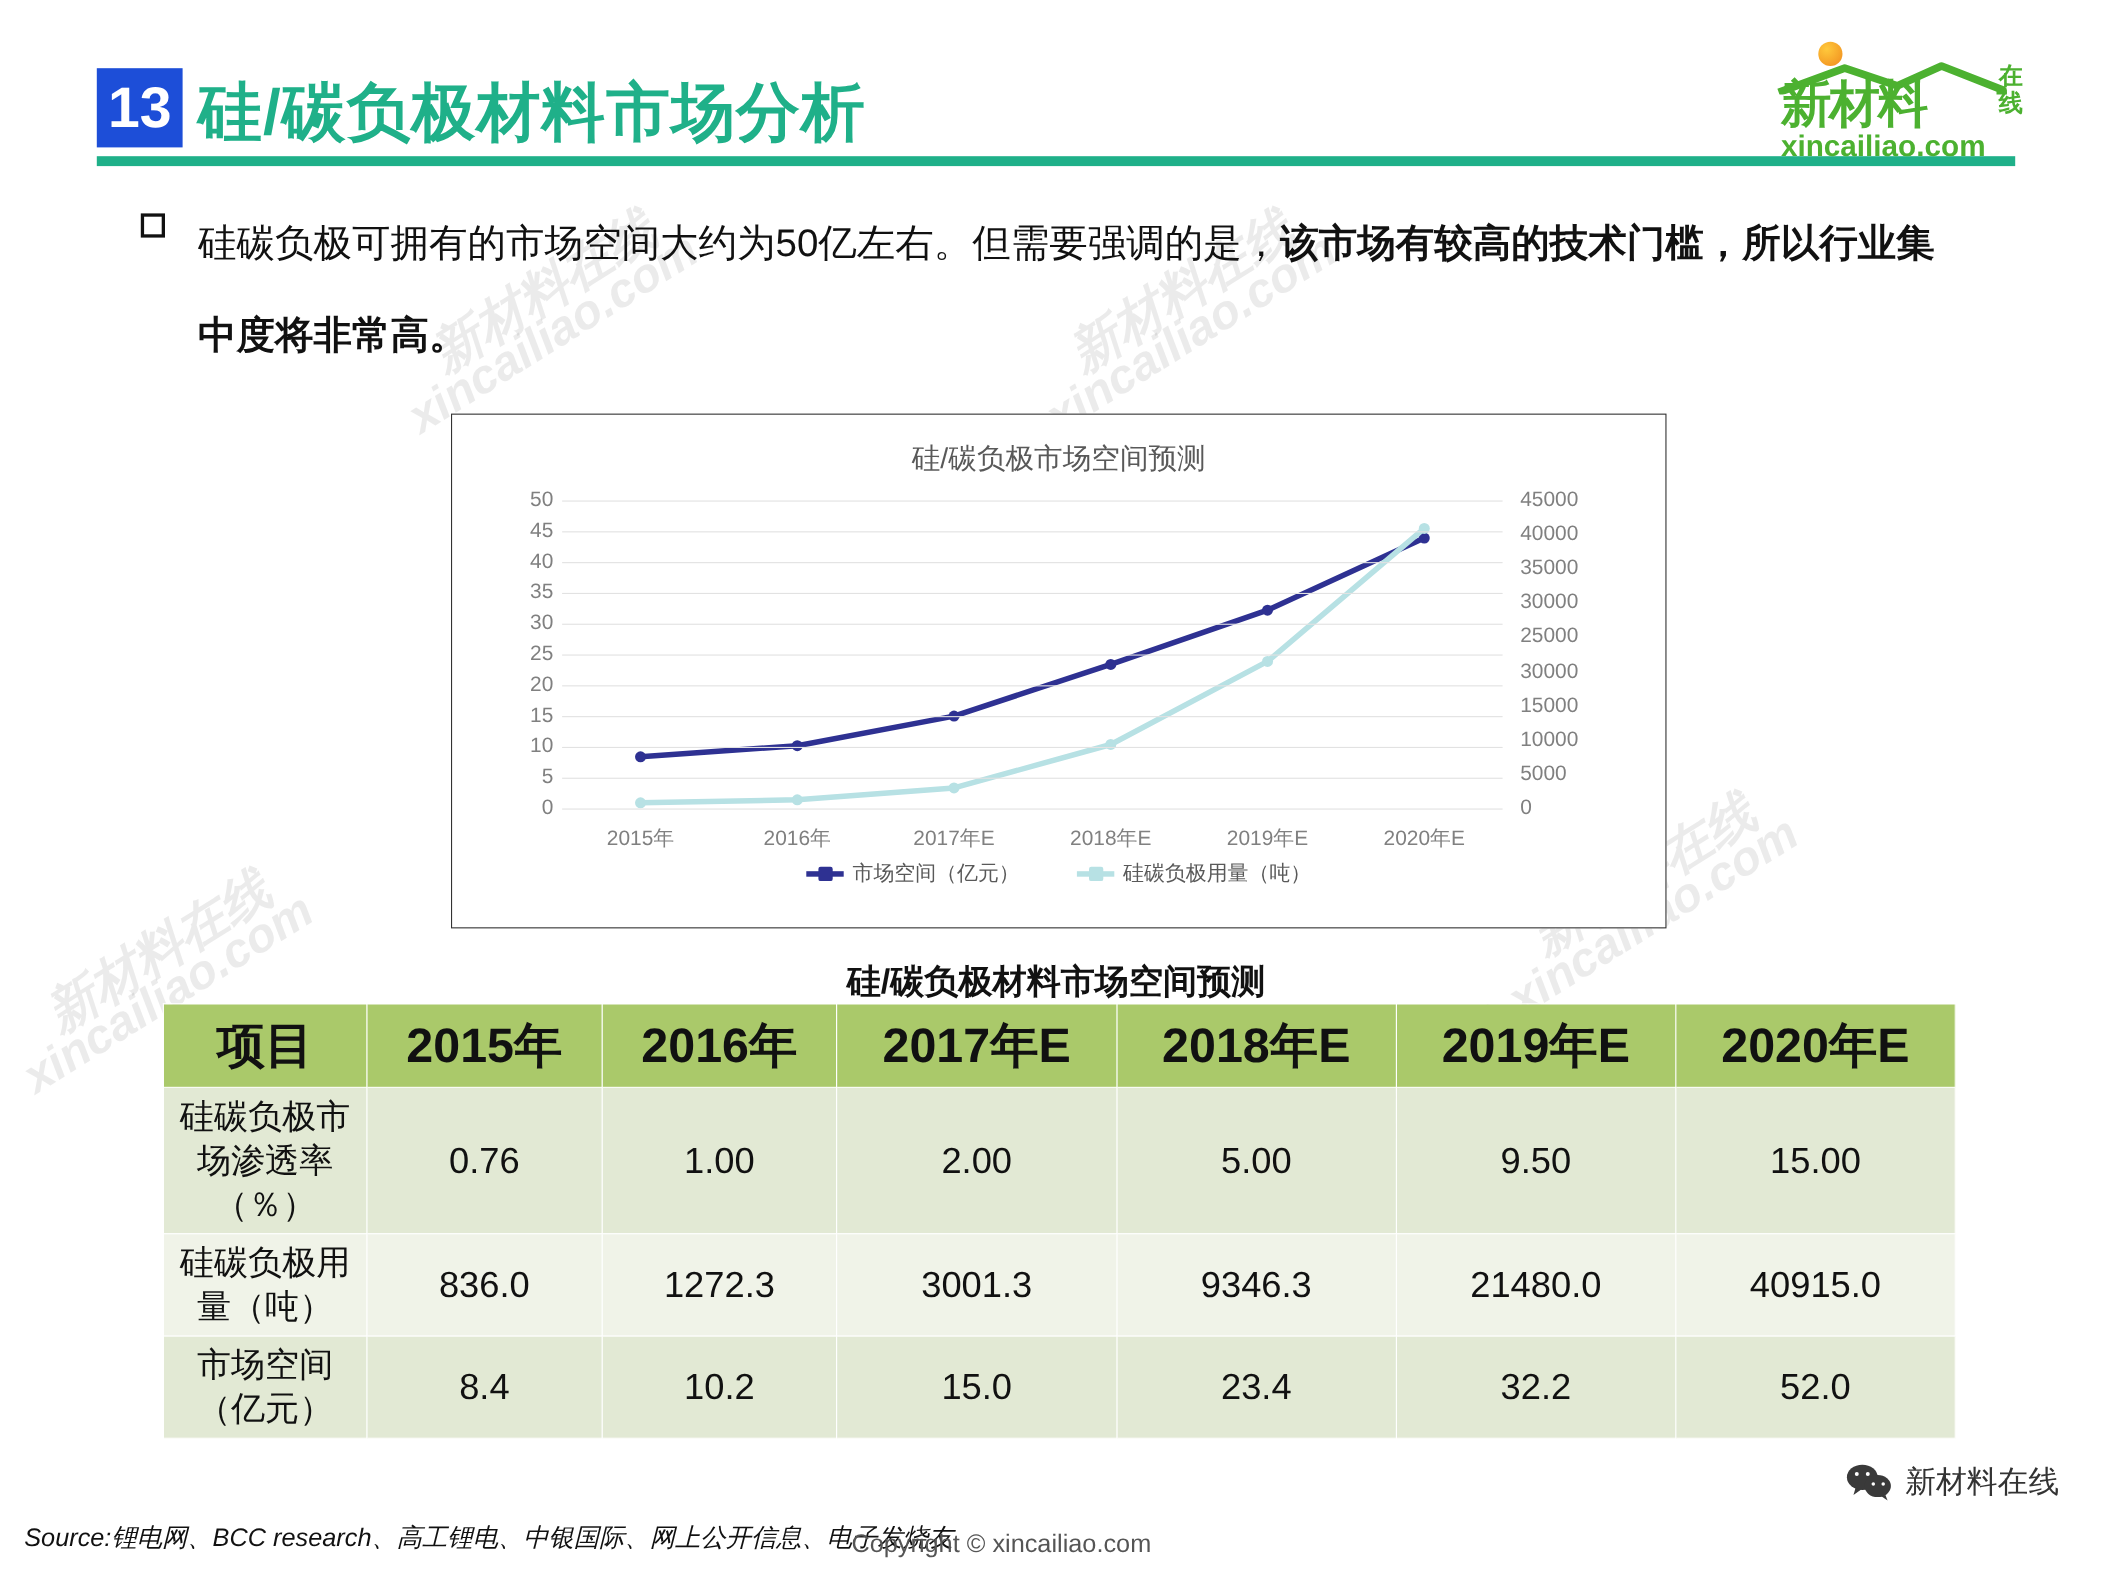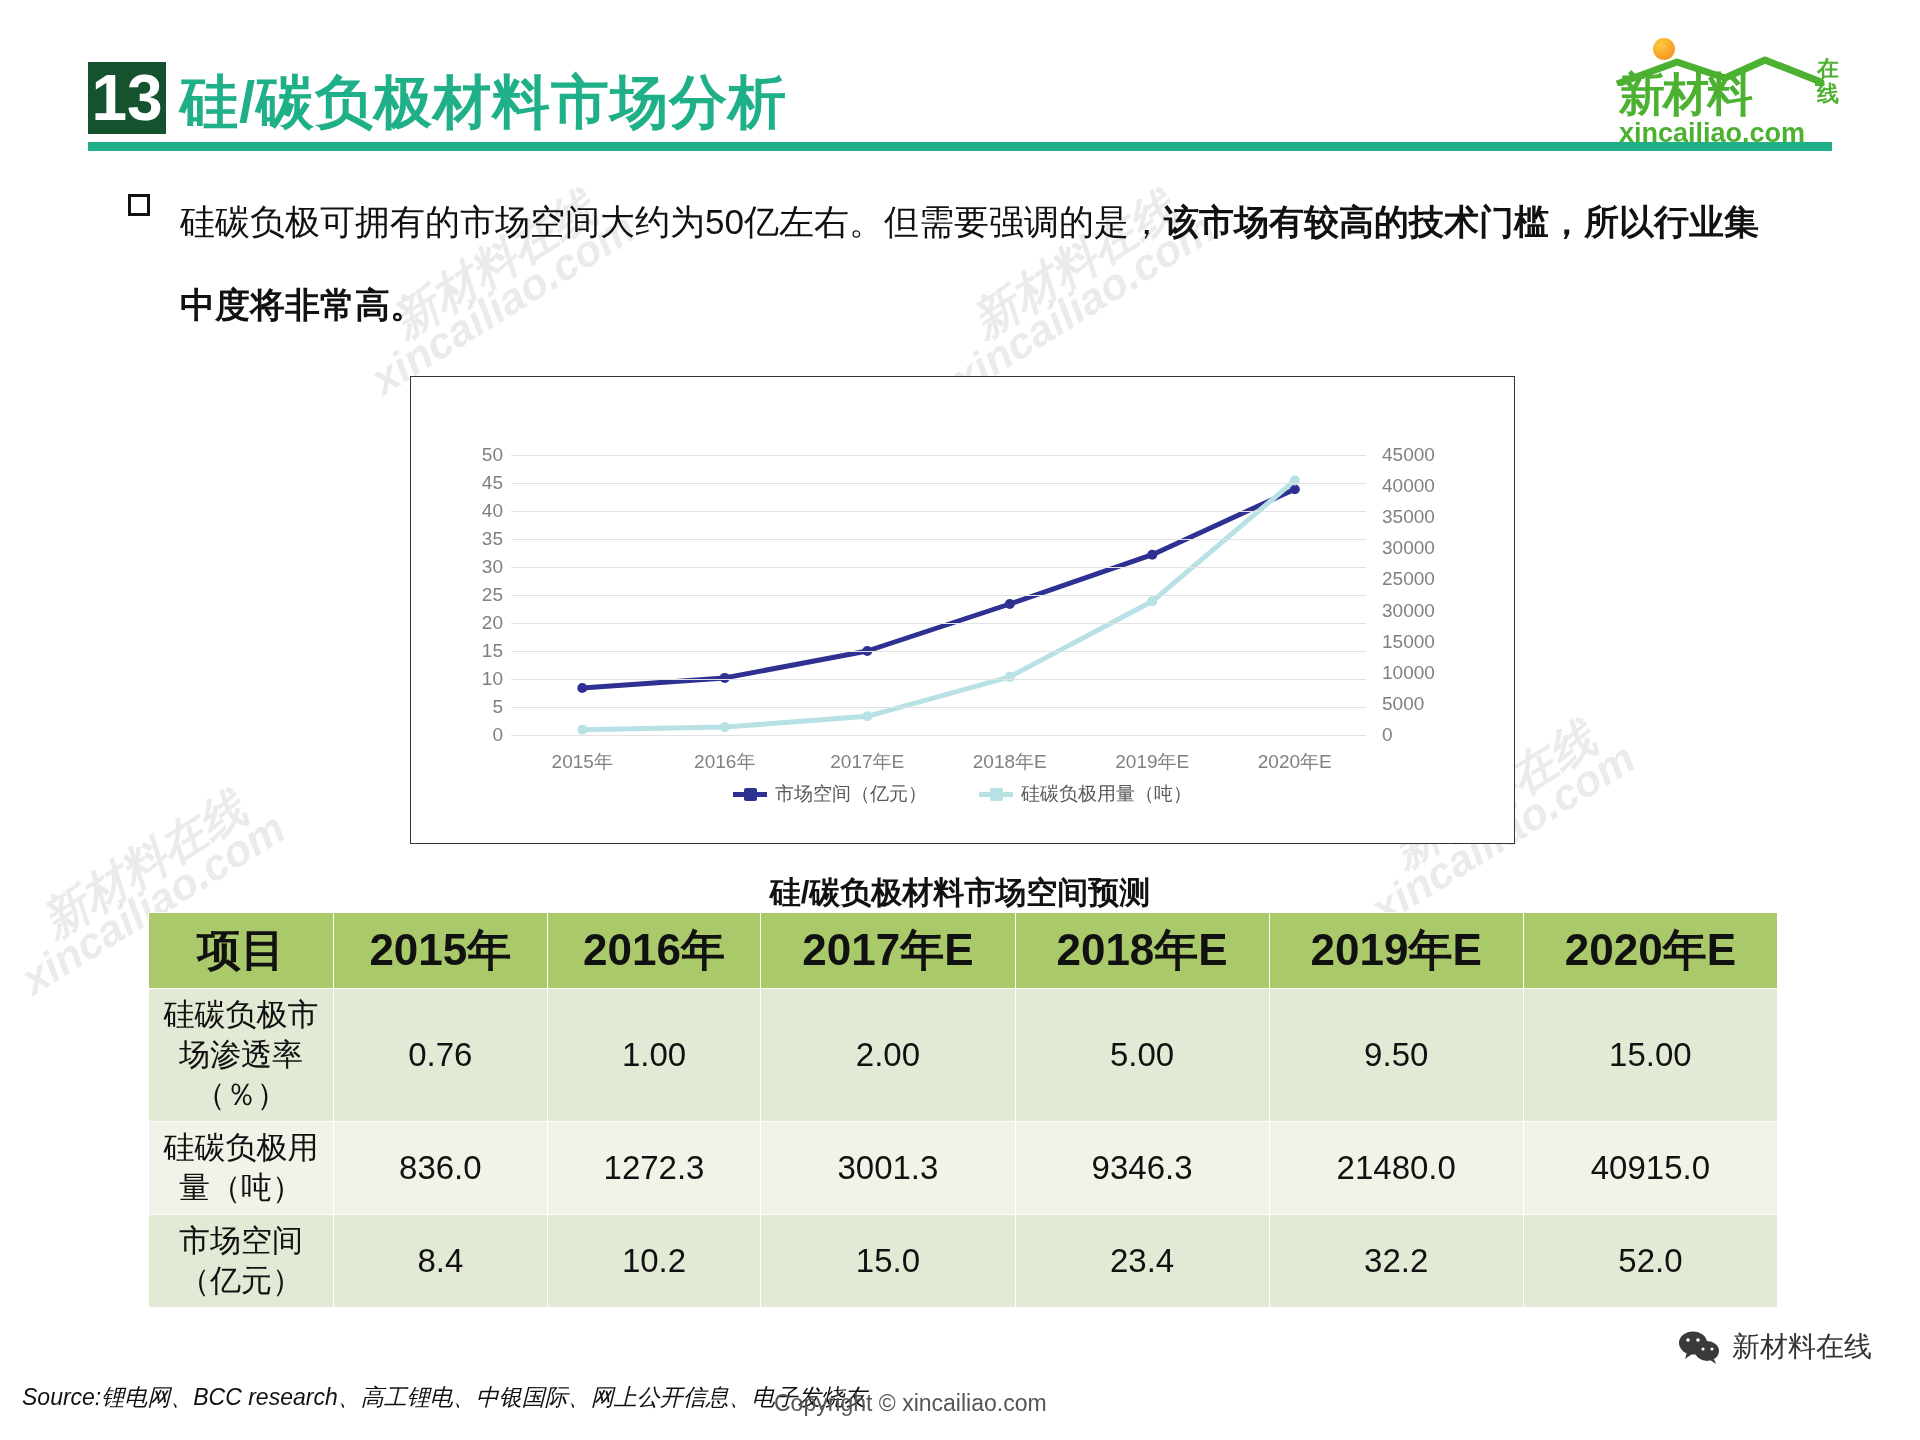--- a/index.html
+++ b/index.html
@@ -24,23 +24,23 @@
     font-family:"Liberation Sans", sans-serif;
   }
 
   
   #header {
     position:absolute; left:88px; top:62px; width:1744px; height:92px;
   }
   #title-badge {
     position:absolute; left:0; top:0;
     width:78px; height:72px;
-    background:#14532d;
+    background:#1d4ed8;
     color:#ffffff;
-    font-size:64px; font-weight:bold;
+    font-size:52px; font-weight:bold;
     line-height:72px; text-align:center;
     font-family:"Liberation Sans", sans-serif;
   }
   #title-text {
     position:absolute; left:92px; top:2px;
     font-size:58px; font-weight:bold;
     color:#1fb089; letter-spacing:1px;
     white-space:nowrap;
   }
   #header-rule {
@@ -208,20 +208,21 @@
 </div>
 
 <div id="bullet">
   <div id="bullet-marker"></div>
   <div id="bullet-text">
     <span>硅碳负极可拥有的市场空间大约为50亿左右。但需要强调的是，</span><b>该市场有较高的技术门槛，所以行业集中度将非常高。</b>
   </div>
 </div>
 
 <div id="chart-card">
+  <div id="chart-title">硅/碳负极市场空间预测</div>
   <div id="plot">
     <svg id="chart-svg" width="855" height="280" viewBox="0 0 855 280" style="position:absolute;left:0;top:0;overflow:visible">
         <path d="M71.3,233.0 L213.8,222.9 L356.3,196.0 L498.8,149.0 L641.3,99.7 L783.8,34.2" fill="none" stroke="#2e3192" stroke-width="5" stroke-linejoin="round" stroke-linecap="round"></path>
         <circle cx="71.3" cy="233.0" r="5" fill="#2e3192"></circle>
         <circle cx="213.8" cy="222.9" r="5" fill="#2e3192"></circle>
         <circle cx="356.3" cy="196.0" r="5" fill="#2e3192"></circle>
         <circle cx="498.8" cy="149.0" r="5" fill="#2e3192"></circle>
         <circle cx="641.3" cy="99.7" r="5" fill="#2e3192"></circle>
         <circle cx="783.8" cy="34.2" r="5" fill="#2e3192"></circle>
         <path d="M71.3,274.8 L213.8,272.1 L356.3,261.3 L498.8,221.8 L641.3,146.3 L783.8,25.4" fill="none" stroke="#b7e1e4" stroke-width="5" stroke-linejoin="round" stroke-linecap="round"></path>

